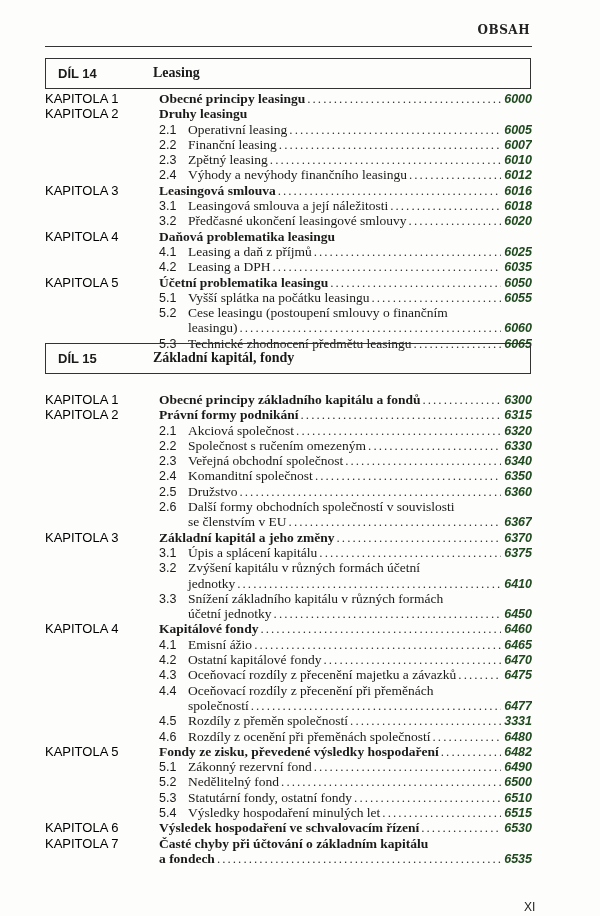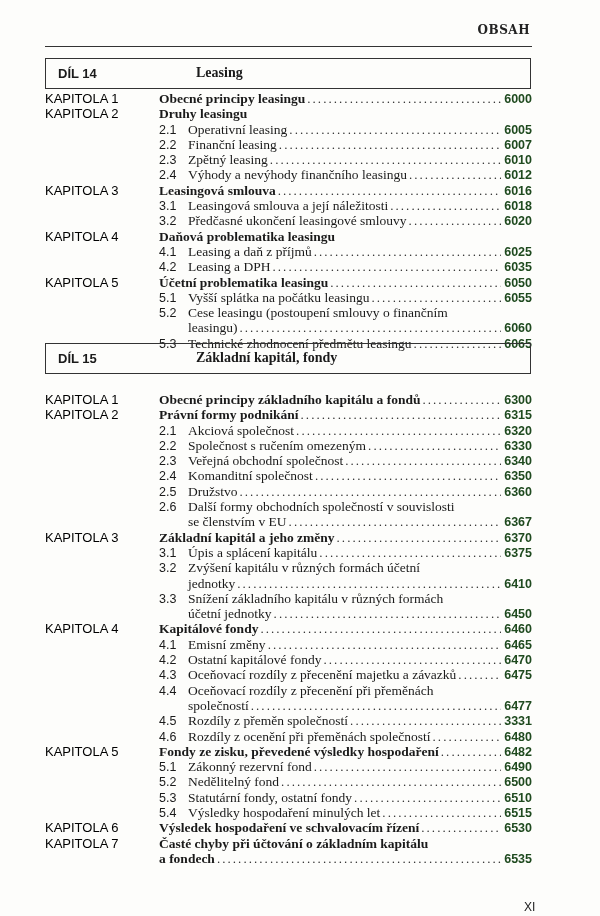--- a/index.html
+++ b/index.html
@@ -1,32 +1,32 @@
 <!DOCTYPE html>
 <html><head>
 <meta charset="utf-8">
 <style>
   html, body { margin:0; padding:0; }
   body { width:600px; height:916px; background:#fdfdfb; position:relative; overflow:hidden; color:#1a1a1a; }
   .header-title { position:absolute; top:23px; right:70px; font-family:"DejaVu Serif", serif; font-size:12px; letter-spacing:0.5px; color:#222;font-weight:bold; }
   .header-rule { position:absolute; top:46px; left:45px; width:487px; height:0; border-top:1.3px solid #333; }
   .part-box { position:absolute; left:45px; width:484px; height:29px; border:1.3px solid #333; box-sizing:content-box; }
   .part-label { position:absolute; left:12px; top:7px; font-family:"Liberation Sans", sans-serif; font-weight:bold; font-size:13px; }
-  .part-title { position:absolute; left:107px; top:6px; font-family:"Liberation Serif", serif; font-weight:bold; font-size:14px;margin-left:43px; }
+  .part-title { position:absolute; left:107px; top:6px; font-family:"Liberation Serif", serif; font-weight:bold; font-size:14px; }
   .toc { position:absolute; left:45px; width:487px; }
   .row { position:relative; height:15.3px; line-height:15.3px; font-size:13px; white-space:nowrap; }
   .kap { position:absolute; left:0; top:0; font-family:"Liberation Sans", sans-serif; font-size:13px; color:#000000; }
   .entry { position:absolute; left:114px; right:0; top:0; display:flex; align-items:baseline; overflow:hidden; }
   .num { display:inline-block; width:29px; font-family:"Liberation Sans", sans-serif; font-size:12.5px; flex:none; }
   .num.cont { visibility:hidden; }
   .text { font-family:"Liberation Serif", serif; font-size:13.5px; flex:none; }
   .text.bold { font-weight:bold; }
   .leader { flex:1 1 auto; overflow:hidden; font-family:"Liberation Serif", serif; font-size:13px; letter-spacing:2.6px; color:#333; margin-left:2px; }
   .leader::before { content:". . . . . . . . . . . . . . . . . . . . . . . . . . . . . . . . . . . . . . . . . . . . . . . . . . . . . . . . . . . . . . . . . . . . . . . . . ."; letter-spacing:0; word-spacing:-1.2px; }
-  .page { flex:none; font-family:"Liberation Sans", sans-serif; font-weight:bold; font-size:12.5px; color:#1f4a1f; margin-left:3px; }
+  .page { flex:none; font-family:"Liberation Sans", sans-serif; font-weight:bold; font-size:12.5px; color:#1f4a1f; margin-left:3px;font-style:italic; }
   .pagenum { position:absolute; left:524px; top:900px; font-family:"Liberation Sans", sans-serif; font-size:12px; color:#222;text-align:center; }
 </style>
 </head>
 <body>
 
 <div class="header-title">OBSAH</div>
 <div class="header-rule"></div>
 
 <div class="part-box" style="top:58px;">
   <span class="part-label">DÍL 14</span>
@@ -288,21 +288,21 @@
       <span class="kap">KAPITOLA 4</span>
       <div class="entry">
         <span class="text bold">Kapitálové fondy</span>
         <span class="leader"></span>
         <span class="page">6460</span>
       </div>
     </div>
     <div class="row">
       <div class="entry">
         <span class="num">4.1</span>
-        <span class="text">Emisní změny</span>
+        <span class="text">Emisní ážio</span>
         <span class="leader"></span>
         <span class="page">6465</span>
       </div>
     </div>
     <div class="row">
       <div class="entry">
         <span class="num">4.2</span>
         <span class="text">Ostatní kapitálové fondy</span>
         <span class="leader"></span>
         <span class="page">6470</span>

